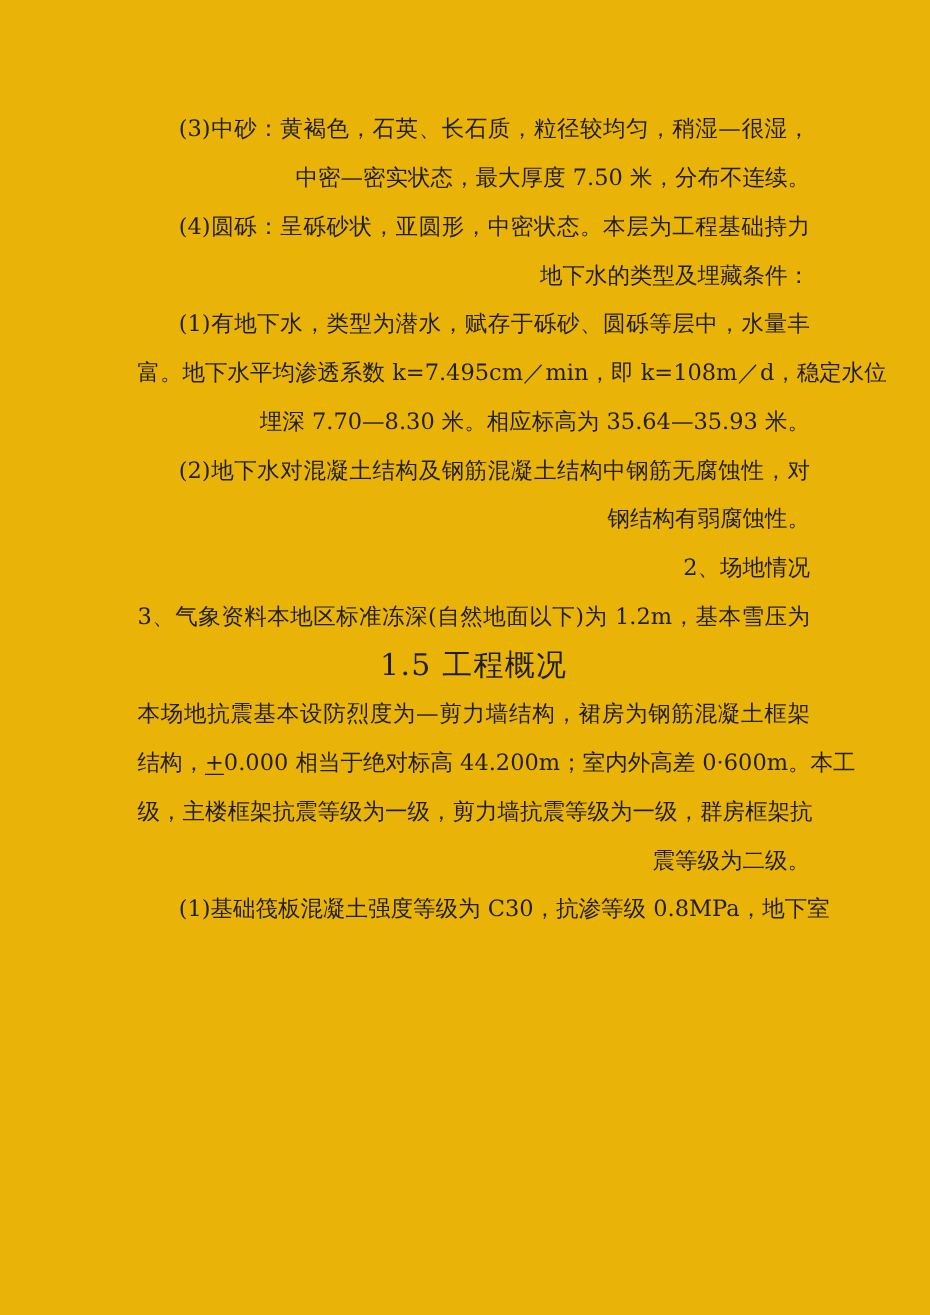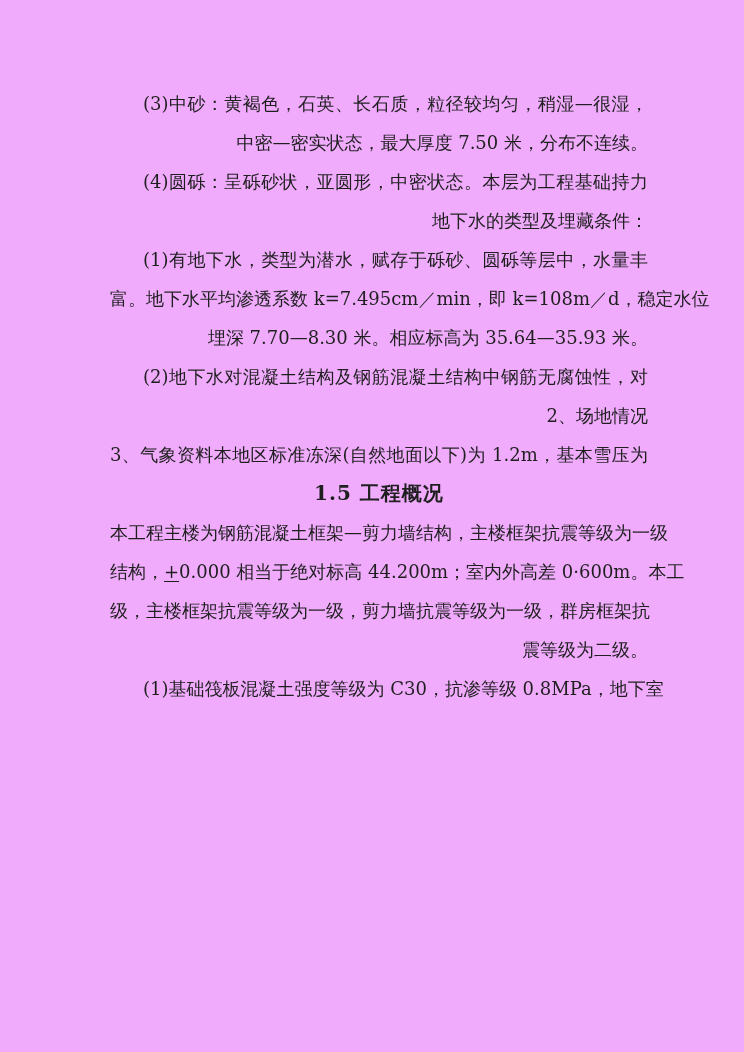--- a/index.html
+++ b/index.html
@@ -4,39 +4,39 @@
 <style>
   html, body { margin: 0; padding: 0; }
   body {
     width: 744px; height: 1052px;
     background: #ffffff;
     font-family: "DejaVu Serif", "Liberation Serif", serif;
   }
   .page {
     position: relative;
     width: 744px; height: 1052px;
-    background: #f0abfc;
+    background: #eab308;
     overflow: hidden;
   }
   .content {
     position: absolute;
     left: 110px; top: 84px;
     width: 538px;
     color: #1f1f1f;
     font-size: 18px;
     line-height: 39px;
   }
   .line { white-space: nowrap; text-align: right; }
   .just { text-align: justify; text-align-last: justify; }
   .ind { padding-left: 33px; }
   .ind-sm { padding-left: 13px; }
   .heading {
     text-align: center; text-align-last: center;
-    font-weight: 700;
-    font-size: 20px;
+    font-weight: 400;
+    font-size: 24px;
     letter-spacing: 1px;
   }
   .sub { font-size: 0.6em; vertical-align: -0.3em; }
   .sup { font-size: 0.6em; vertical-align: 0.5em; }
   .u { text-decoration: underline; text-underline-offset: 3px; }
 </style>
 </head>
 <body>
 
 <div class="page">
@@ -52,31 +52,32 @@
     <div class="line ind"><span>地下水的类型及埋藏条件：</span></div>
 
     <div class="line ind just"><span>(1)有地下水，类型为潜水，赋存于砾砂、圆砾等层中，水量丰</span></div>
 
     <div class="line just"><span>富。地下水平均渗透系数 k=7.495cm／min，即 k=108m／d，稳定水位</span></div>
 
     <div class="line"><span>埋深 7.70—8.30 米。相应标高为 35.64—35.93 米。</span></div>
 
     <div class="line ind just"><span>(2)地下水对混凝土结构及钢筋混凝土结构中钢筋无腐蚀性，对</span></div>
 
+    <div class="line"><span>钢结构有弱腐蚀性。</span></div>
 
     <div class="line ind-sm"><span>2、场地情况</span></div>
 
 
 
     <div class="line just"><span>3、气象资料本地区标准冻深(自然地面以下)为 1.2m，基本雪压为</span></div>
 
 
     <div class="line heading"><span>1.5 工程概况</span></div>
 
-    <div class="line just"><span>本工程主楼为钢筋混凝土框架—剪力墙结构，主楼框架抗震等级为一级</span></div>
+    <div class="line just"><span>本场地抗震基本设防烈度为—剪力墙结构，裙房为钢筋混凝土框架</span></div>
 
     <div class="line just"><span>结构，</span><span class="u">+</span><span>0.000 相当于绝对标高 44.200m；室内外高差 0·600m。本工</span></div>
 
 
     <div class="line just"><span>级，主楼框架抗震等级为一级，剪力墙抗震等级为一级，群房框架抗</span></div>
 
     <div class="line"><span>震等级为二级。</span></div>
 
     <div class="line ind just"><span>(1)基础筏板混凝土强度等级为 C30，抗渗等级 0.8MPa，地下室</span></div>
 

